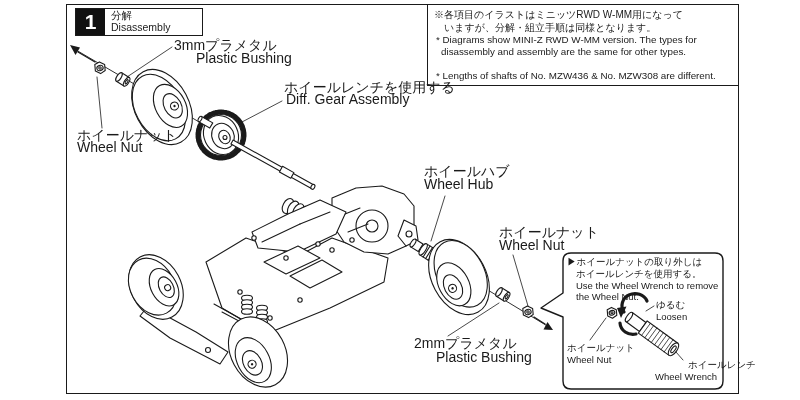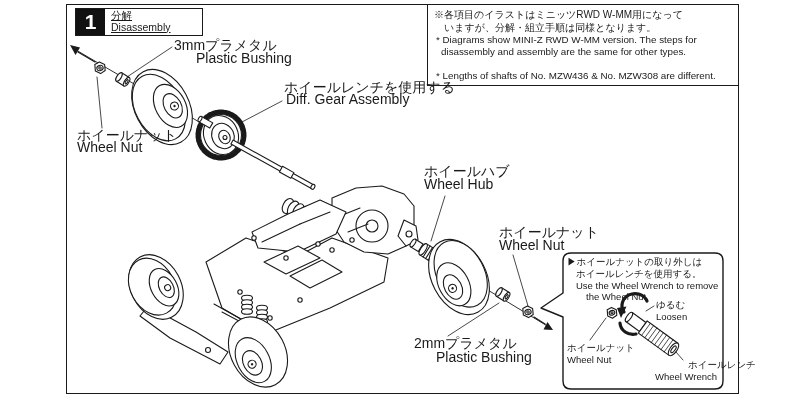--- a/index.html
+++ b/index.html
@@ -6,21 +6,21 @@
   .stage{position:relative;width:800px;height:400px;background:#ffffff;overflow:hidden;
          font-family:"Liberation Sans",sans-serif;color:#1a1a1a;}
   .frame{position:absolute;left:66px;top:4px;width:673px;height:390px;
          border:1.5px solid #1a1a1a;box-sizing:border-box;}
   .notes-box{position:absolute;left:427px;top:4px;width:312px;height:82px;
          border:1.5px solid #1a1a1a;box-sizing:border-box;background:#fff;}
   .hdr{position:absolute;left:75px;top:8px;width:128px;height:28px;
        border:1.5px solid #1a1a1a;box-sizing:border-box;background:#fff;display:flex;}
   .hdr-num{width:29px;background:#111;color:#fff;font-weight:bold;font-size:21px;
        display:flex;align-items:center;justify-content:center;}
-  .hdr-txt{padding:1px 0 0 6px;line-height:11.5px;font-size:10.5px;text-decoration:underline;}
+  .hdr-txt{padding:1px 0 0 6px;line-height:11.5px;font-size:10.5px;}
   .lbl{position:absolute;white-space:nowrap;font-size:10px;line-height:11px;}
   .jp{font-size:14px;}
   .en{font-size:14px;}
   .note-line{position:absolute;white-space:nowrap;}
   .njp{font-size:10px;}
   .nen{font-size:9.8px;}
   .cl{position:absolute;white-space:nowrap;font-size:9.5px;}
   svg{position:absolute;left:0;top:0;}
 </style>
 </head>
@@ -243,21 +243,21 @@
     <div class="hdr-num">1</div>
     <div class="hdr-txt">
       <div>分解</div>
       <div>Disassembly</div>
     </div>
   </div>
 
   <div class="notes-box"></div>
   <div class="note-line njp" style="left:434px;top:8px;">※各項目のイラストはミニッツRWD W-MM用になって</div>
   <div class="note-line njp" style="left:444px;top:21px;">いますが、分解・組立手順は同様となります。</div>
-  <div class="note-line nen" style="left:436px;top:34px;">* Diagrams show MINI-Z RWD W-MM version. The steps for</div>
+  <div class="note-line nen" style="left:436px;top:34px;">* Diagrams show MINI-Z RWD W-MM version. The types for</div>
   <div class="note-line nen" style="left:441px;top:46px;">disassembly and assembly are the same for other types.</div>
   <div class="note-line nen" style="left:436px;top:70px;">* Lengths of shafts of No. MZW436 &amp; No. MZW308 are different.</div>
 
   <div class="lbl jp" style="left:174px;top:40px;">3mmプラメタル</div>
   <div class="lbl en" style="left:196px;top:53px;">Plastic Bushing</div>
 
   <div class="lbl jp" style="left:77px;top:130px;">ホイールナット</div>
   <div class="lbl en" style="left:77px;top:142px;">Wheel Nut</div>
 
   <div class="lbl jp" style="left:284px;top:82px;">ホイールレンチを使用する</div>
@@ -268,21 +268,21 @@
 
   <div class="lbl jp" style="left:499px;top:227px;">ホイールナット</div>
   <div class="lbl en" style="left:499px;top:240px;">Wheel Nut</div>
 
   <div class="lbl jp" style="left:414px;top:338px;">2mmプラメタル</div>
   <div class="lbl en" style="left:436px;top:352px;">Plastic Bushing</div>
 
   <div class="cl" style="left:567px;top:256px;">▶ホイールナットの取り外しは</div>
   <div class="cl" style="left:576px;top:268px;">ホイールレンチを使用する。</div>
   <div class="cl" style="left:576px;top:280px;">Use the Wheel Wrench to remove</div>
-  <div class="cl" style="left:576px;top:291px;margin-left:10px;">the Wheel Nut.</div>
+  <div class="cl" style="left:576px;top:291px;">the Wheel Nut.</div>
   <div class="cl" style="left:656px;top:299px;text-align:center;">ゆるむ</div>
   <div class="cl" style="left:656px;top:311px;">Loosen</div>
   <div class="cl" style="left:567px;top:342px;">ホイールナット</div>
   <div class="cl" style="left:567px;top:354px;">Wheel Nut</div>
   <div class="cl" style="left:688px;top:359px;">ホイールレンチ</div>
   <div class="cl" style="left:655px;top:371px;">Wheel Wrench</div>
 
 </div>
 
 </body></html>

